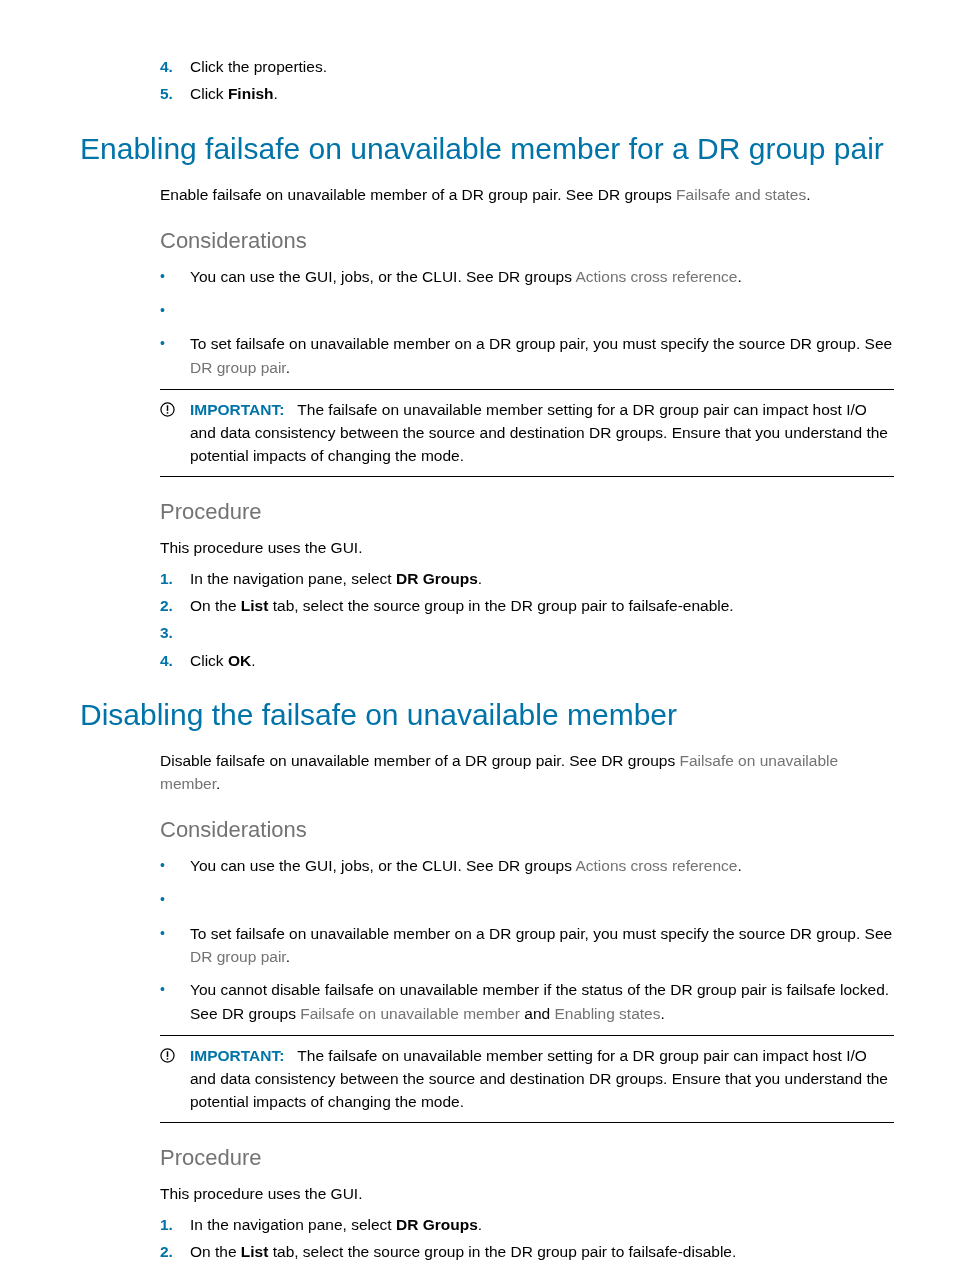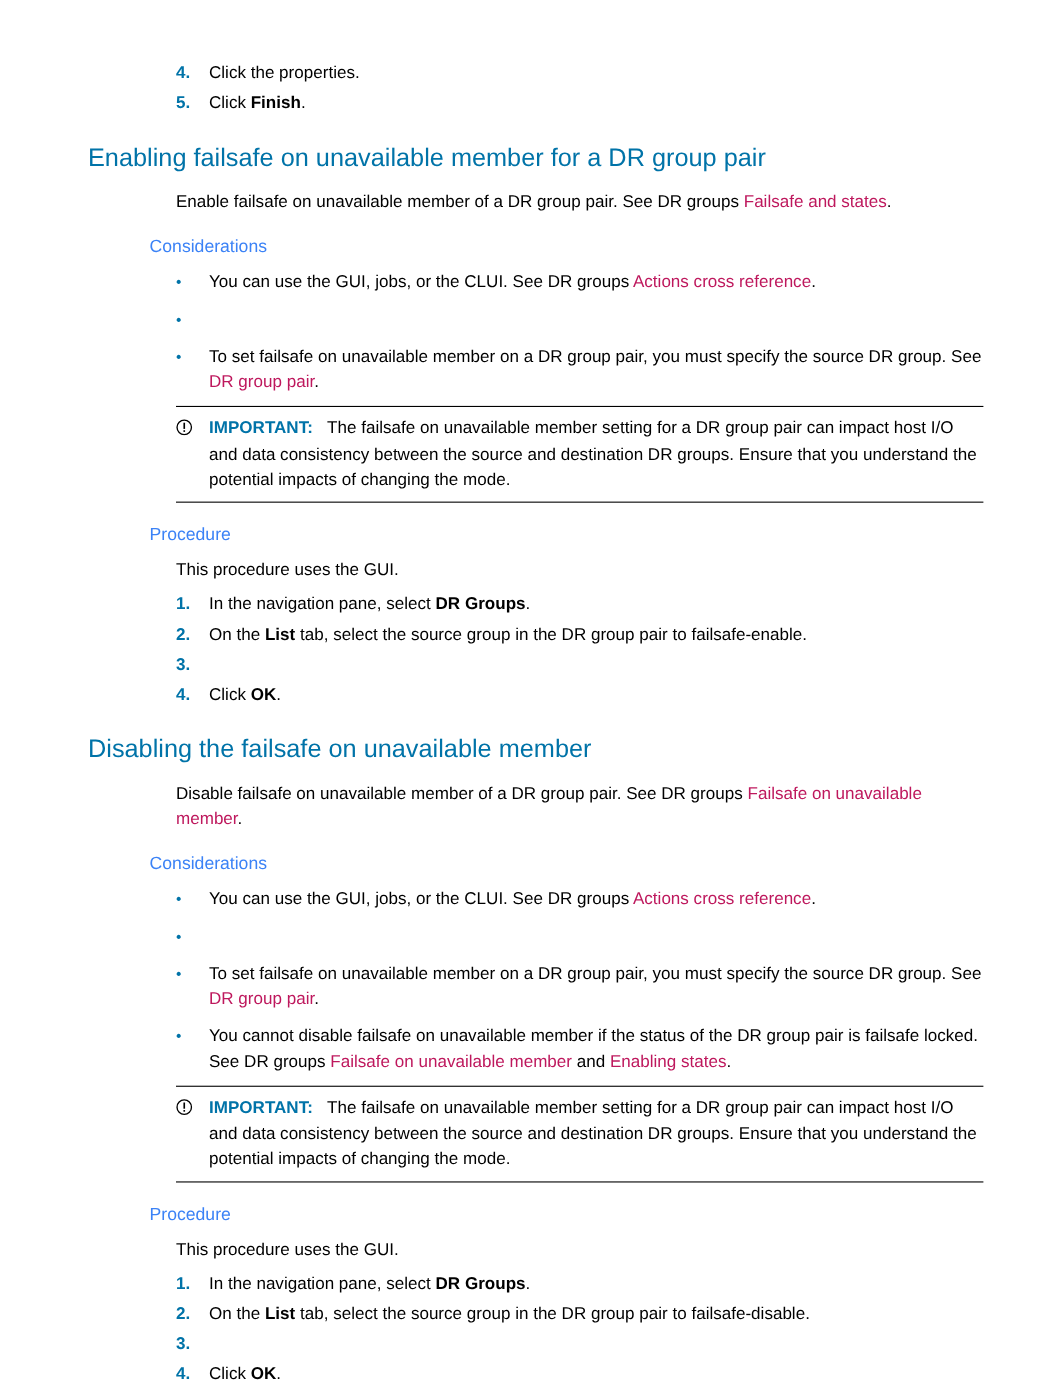--- a/index.html
+++ b/index.html
@@ -23,41 +23,41 @@
     }
     .ol-top .num {
       color: #0073a8;
       font-weight: bold;
       min-width: 30px;
       flex-shrink: 0;
     }
     .h2 {
       font-family: Arial, Helvetica, sans-serif;
       font-weight: normal;
-      font-size: 23px;
+      font-size: 30px;
       color: #0073a8;
       margin-left: 20px;
       margin-bottom: 12px;
       margin-top: 10px;
     }
     .h3 {
       font-family: Arial, Helvetica, sans-serif;
       font-weight: normal;
-      font-size: 16px;
-      color: #3b82f6;
-      margin-left: 76px;
+      font-size: 22px;
+      color: #737373;
+      margin-left: 100px;
       margin-top: 18px;
       margin-bottom: 8px;
     }
     .para {
       margin-left: 100px;
       margin-bottom: 8px;
     }
     .link {
-      color: #be185d;
+      color: #737373;
       text-align: center;
     }
     .ul {
       list-style: none;
       margin-left: 100px;
     }
     .ul li {
       display: flex;
       margin-bottom: 10px;
     }

